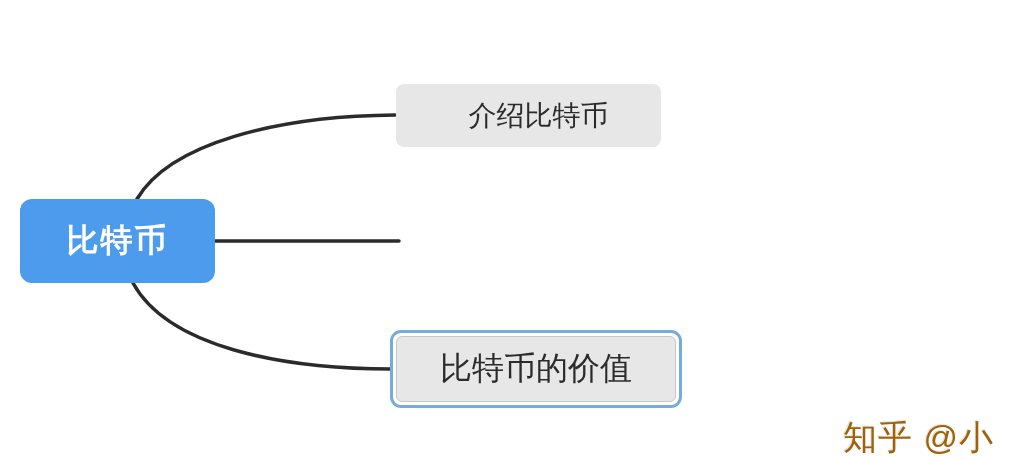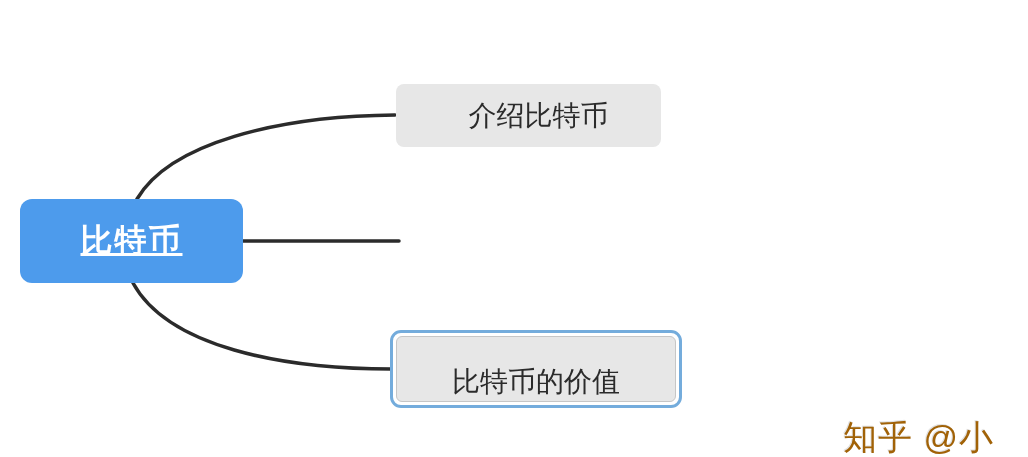--- a/index.html
+++ b/index.html
@@ -37,28 +37,27 @@
   }
   .node{
     position:absolute;
     display:flex;
     align-items:center;
     justify-content:center;
     cursor:default;
   }
   .node-root{
     left:20px;top:199px;
-    width:223px;height:84px;
+    width:195px;height:84px;
     background:var(--root-fill);
     border-radius:12px;
     color:var(--root-text);
     font-size:32px;
     font-weight:600;
     letter-spacing:2px;
-    text-decoration:underline;
   }
   .node-branch{
     background:var(--branch-fill);
     border-radius:8px;
     color:var(--branch-text);
     font-size:28px;
     padding-left:20px;
   }
   .node-b1{left:396px;top:84px;width:265px;height:63px;}
   .node-b2{left:398px;top:210px;width:605px;height:63px;}
@@ -66,26 +65,26 @@
     position:absolute;
     left:390px;top:330px;
     width:292px;height:78px;
     border:3px solid var(--selection);
     border-radius:11px;
     background:#ffffff;
     padding:3px;
   }
   .node-b3-inner{
     width:100%;height:100%;
-    display:flex;align-items:flex-end;justify-content:center;
+    display:flex;align-items:center;justify-content:center;
     background:var(--branch-fill);
     border:1px solid #c6c6c6;
     border-radius:6px;
     color:var(--branch-text);
-    font-size:28px;
+    font-size:32px;
   }
   .watermark{
     position:absolute;
     left:843px;top:396px;
     font-size:34px;
     letter-spacing:1px;
     color:#a16207;
     text-shadow:1px 1px 0 #ffffff, -1px -1px 0 rgba(170,170,170,0.35);
     user-select:none;
     margin-top:19px;

